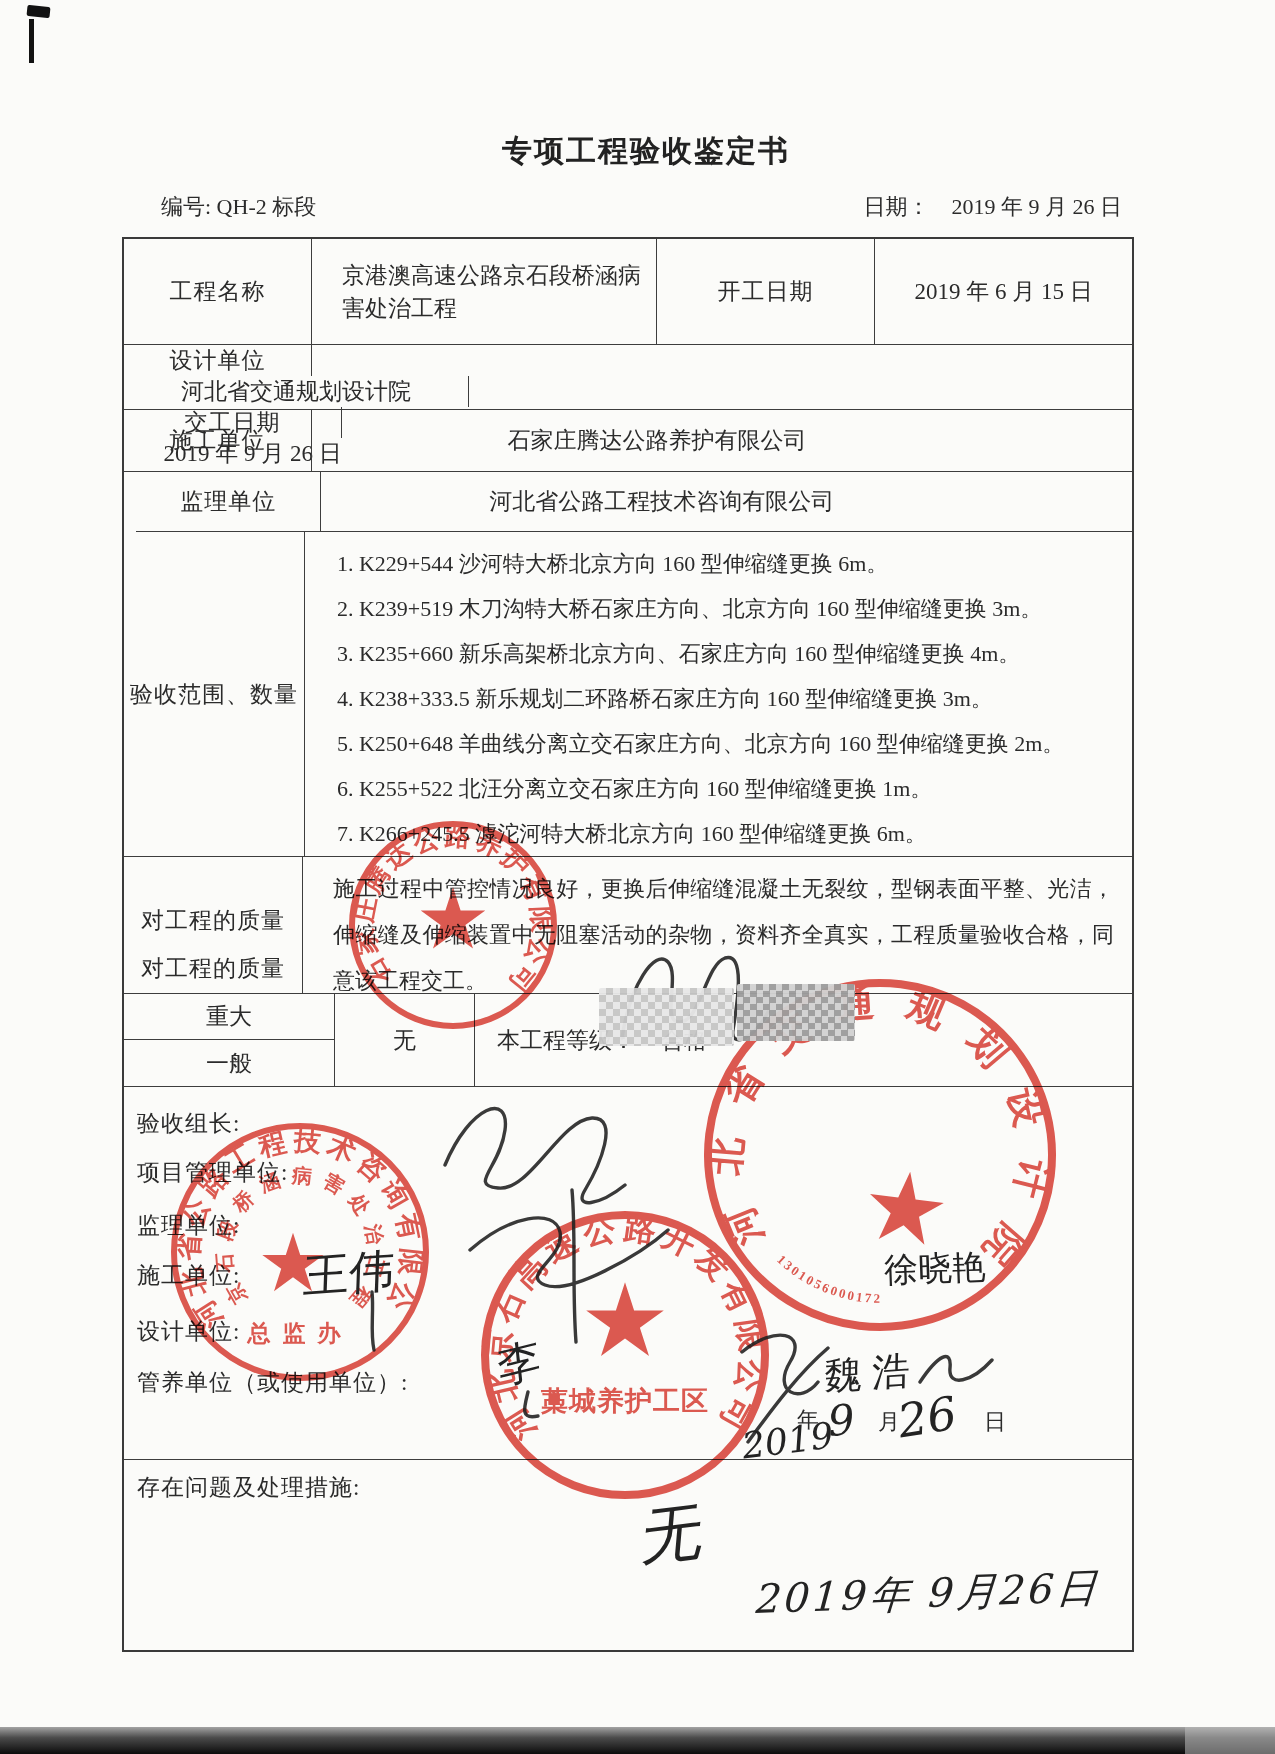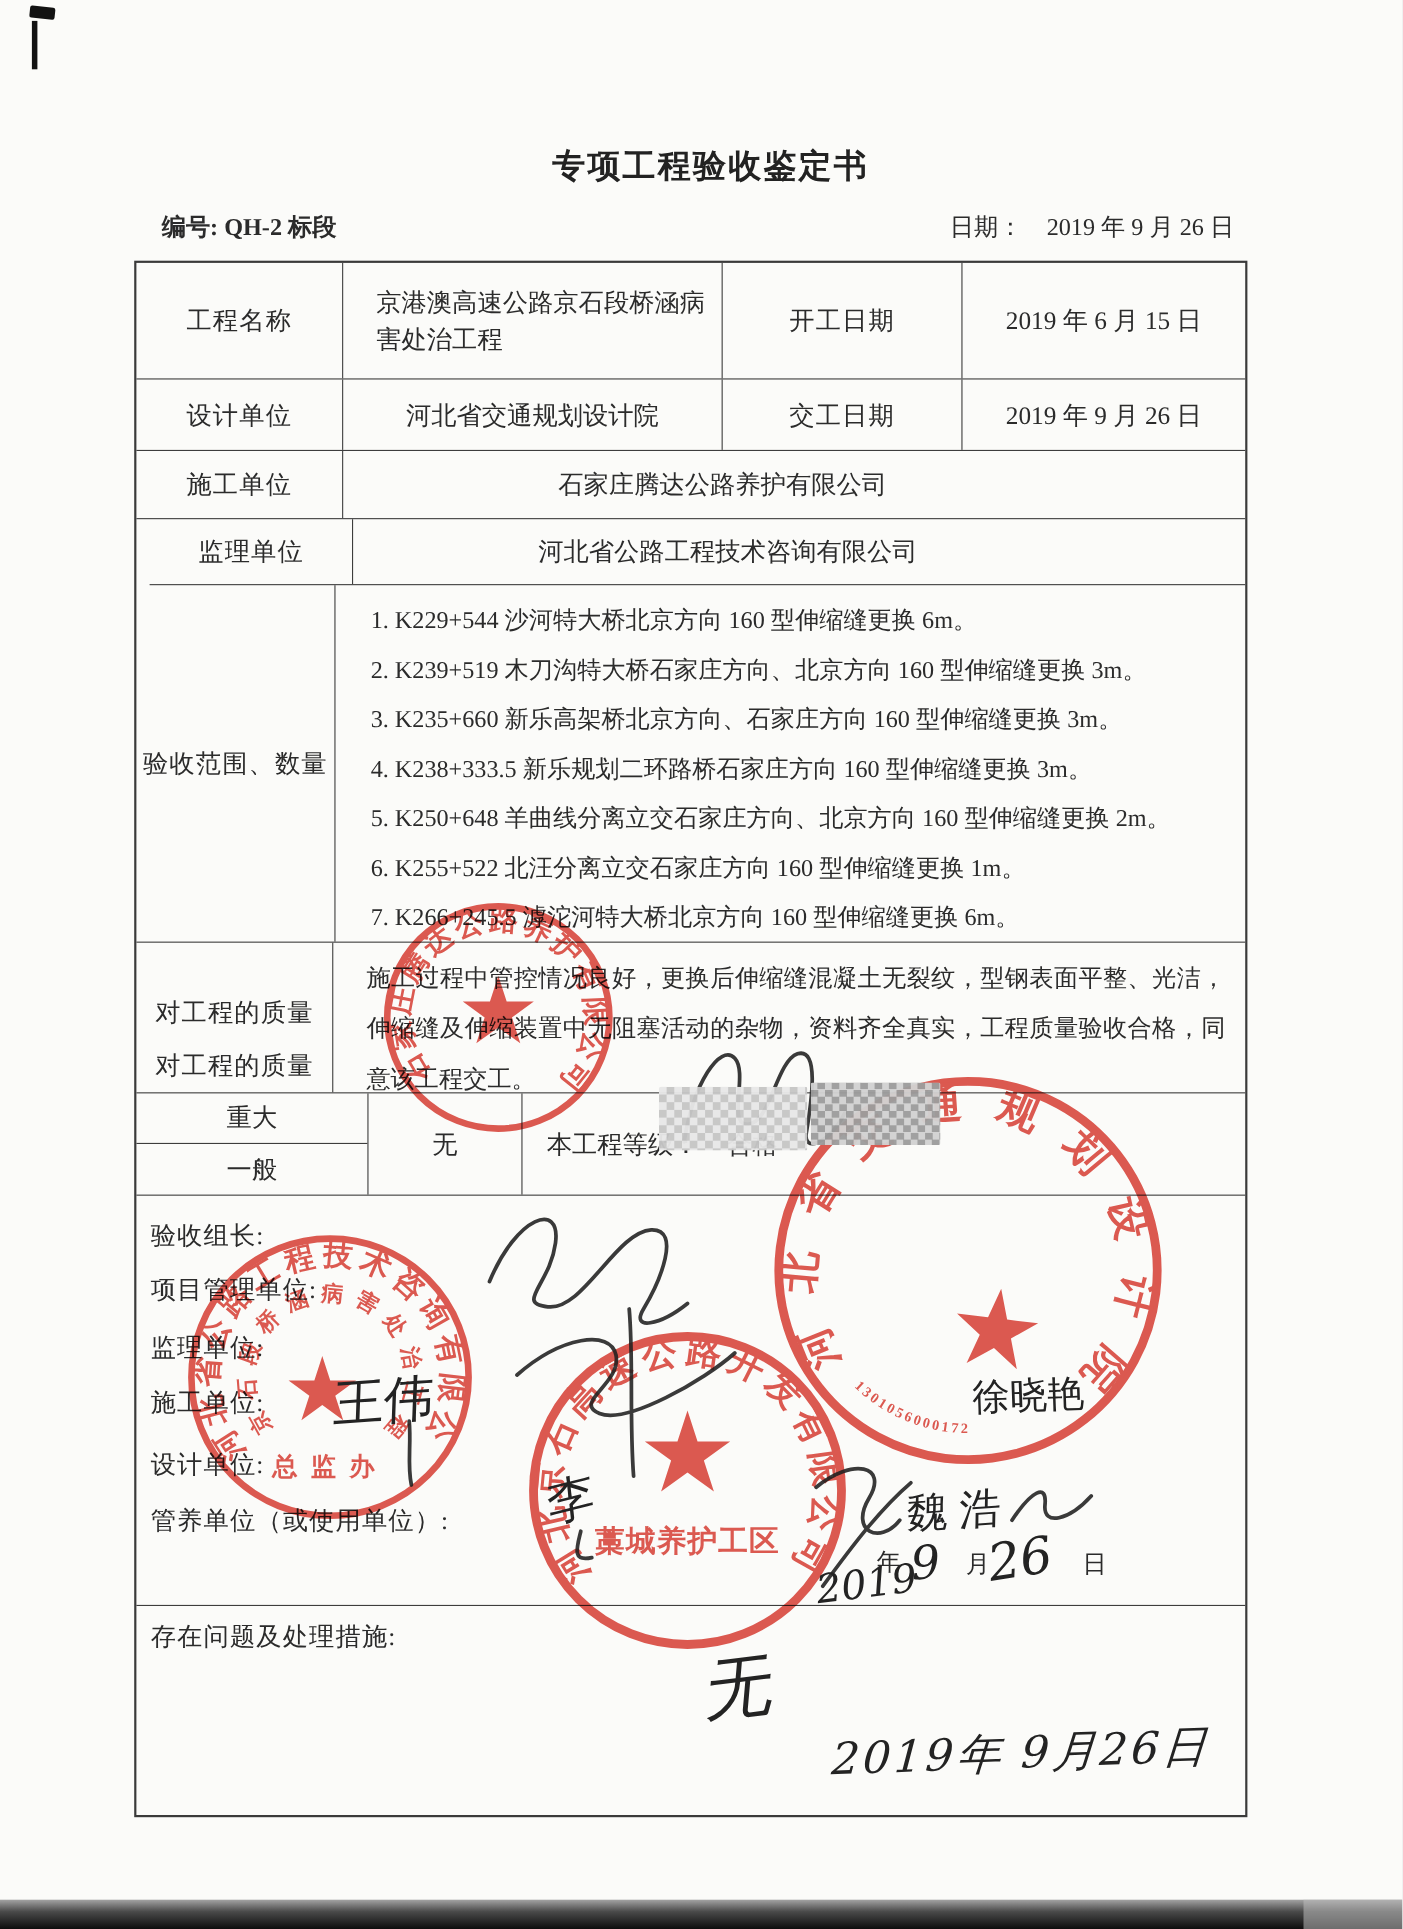--- a/index.html
+++ b/index.html
@@ -2,21 +2,21 @@
 <html><head>
 <meta charset="utf-8">
 <style>
   html,body{margin:0;padding:0;background:#e8e8e8;}
   .page{position:relative;width:1275px;height:1754px;background:#fbfbf9;overflow:hidden;
         font-family:"Liberation Serif","DejaVu Serif",serif;color:#2b2b2b;}
   
   .title{position:absolute;left:142px;top:131px;width:1008px;text-align:center;
          font-size:30px;font-weight:700;letter-spacing:2px;color:#222;}
   .meta{position:absolute;left:143px;top:192px;width:987px;font-size:22px;}
-  .meta-left{position:absolute;left:4px;top:0;font-weight:bold;}
+  .meta-left{position:absolute;left:18px;top:0;}
   .meta-right{position:absolute;right:8px;top:0;}
   .meta-right .gap{display:inline-block;width:22px;}
   
   .tbl{position:absolute;left:122px;top:237px;width:1008px;border:2px solid #3a3a3a;
        box-sizing:content-box;z-index:10;}
   .tr{display:flex;border-bottom:1.5px solid #3d3d3d;box-sizing:border-box;}
   .tr:last-child{border-bottom:none;}
   .td{box-sizing:border-box;display:flex;align-items:center;font-size:23px;}
   .bR{border-right:1.5px solid #3d3d3d;}
   .lbl{justify-content:center;text-align:center;letter-spacing:1px;}
@@ -68,40 +68,40 @@
     <span class="meta-right"><span>日期：</span><span class="gap"></span><span>2019 年 9 月 26 日</span></span>
   </div>
 
   <div class="tbl">
     <div class="tr" style="height:106px;">
       <div class="td lbl bR w1">工程名称</div>
       <div class="td bR w2 valpad">京港澳高速公路京石段桥涵病害处治工程</div>
       <div class="td lbl bR w3">开工日期</div>
       <div class="td ctr w4">2019 年 6 月 15 日</div>
     </div>
-    <div class="tr" style="height:65px;">
+    <div class="tr" style="height:65px;flex-direction:column;">
       <div class="td lbl bR w1">设计单位</div>
       <div class="td ctr bR w2">河北省交通规划设计院</div>
       <div class="td lbl bR w3">交工日期</div>
       <div class="td ctr w4">2019 年 9 月 26 日</div>
     </div>
     <div class="tr" style="height:62px;">
       <div class="td lbl bR w1">施工单位</div>
       <div class="td spanval shiftL">石家庄腾达公路养护有限公司</div>
     </div>
     <div class="tr" style="height:60px;margin-left:12px;">
       <div class="td lbl bR w1">监理单位</div>
       <div class="td spanval shiftL">河北省公路工程技术咨询有限公司</div>
     </div>
     <div class="tr" style="height:325px;">
       <div class="td lbl bR w1">验收范围、数量</div>
       <div class="items">
         <div class="it">1. K229+544 沙河特大桥北京方向 160 型伸缩缝更换 6m。</div>
         <div class="it">2. K239+519 木刀沟特大桥石家庄方向、北京方向 160 型伸缩缝更换 3m。</div>
-        <div class="it">3. K235+660 新乐高架桥北京方向、石家庄方向 160 型伸缩缝更换 3m。</div>
+        <div class="it">3. K235+660 新乐高架桥北京方向、石家庄方向 160 型伸缩缝更换 4m。</div>
         <div class="it">4. K238+333.5 新乐规划二环路桥石家庄方向 160 型伸缩缝更换 3m。</div>
         <div class="it">5. K250+648 羊曲线分离立交石家庄方向、北京方向 160 型伸缩缝更换 2m。</div>
         <div class="it">6. K255+522 北汪分离立交石家庄方向 160 型伸缩缝更换 1m。</div>
         <div class="it">7. K266+245.5 滹沱河特大桥北京方向 160 型伸缩缝更换 6m。</div>
       </div>
     </div>
     <div class="tr" style="height:137px;">
       <div class="td lbl lbl2l bR w1">
         <div>对工程的质量</div>
         <div>对工程的质量</div>

